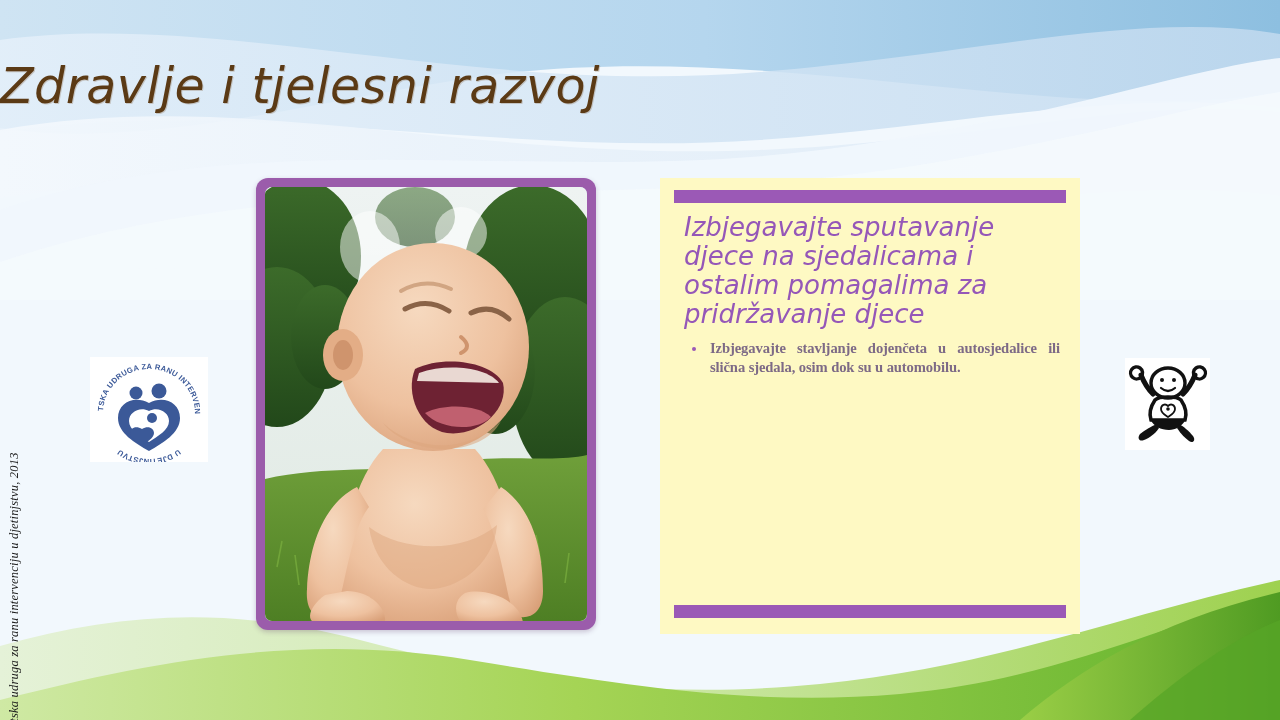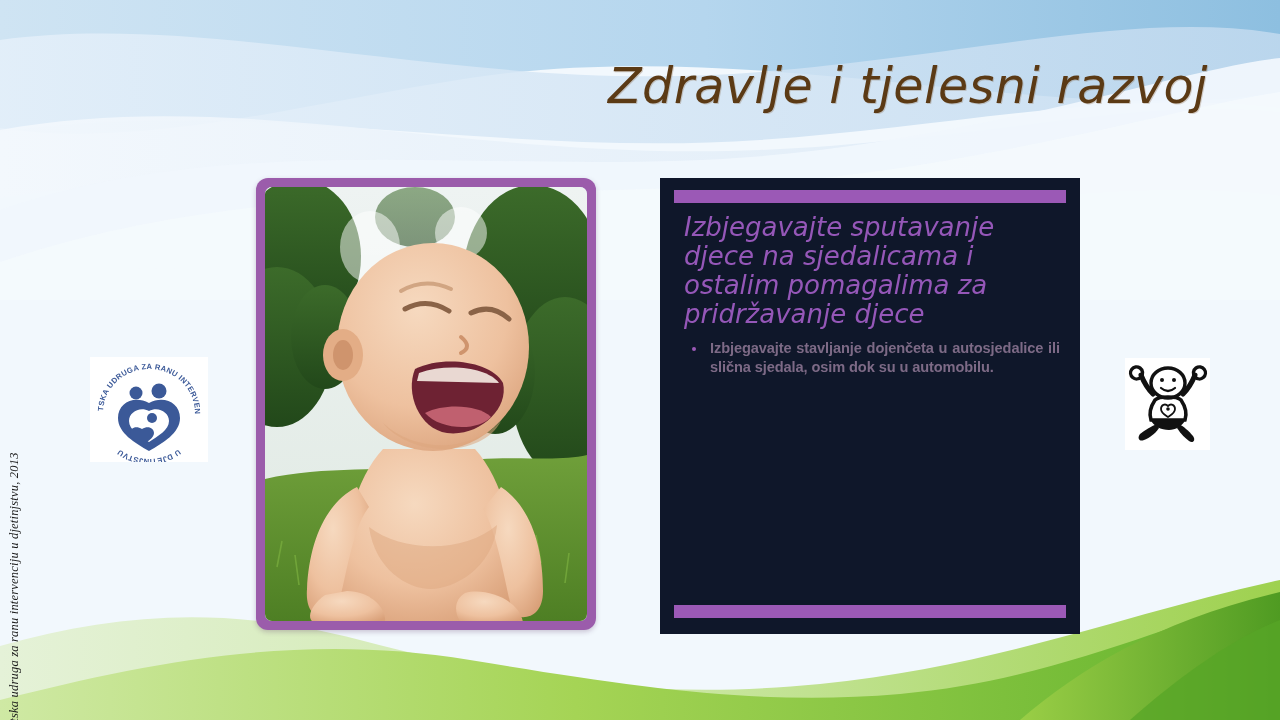--- a/index.html
+++ b/index.html
@@ -22,21 +22,21 @@
   .source span{
     display:block;white-space:nowrap;
     transform:rotate(-90deg);transform-origin:center center;
     font-family:"Liberation Serif",serif;
     font-style:italic;font-size:12.5px;color:#1a1a1a;
     letter-spacing:.2px;
   }
 
   
   .title{
-    position:absolute;left:0;top:58px;width:1208px;text-align:right;
+    position:absolute;left:0;top:58px;width:1208px;text-align:left;
     font-family:"DejaVu Sans",sans-serif;
     font-size:49px;font-weight:400;font-style:italic;
     color:#5b3a15;letter-spacing:.5px;
     text-shadow:1px 1px 0 rgba(120,80,40,.25);
   }
 
   
   .photo-frame{
     position:absolute;left:256px;top:178px;width:340px;height:452px;
     background:#9b5cab;border-radius:12px;
@@ -45,40 +45,40 @@
   }
   .photo-frame .inner{
     width:100%;height:100%;border-radius:7px;overflow:hidden;position:relative;
     background:#cfe3ef;
   }
   .photo-frame svg{display:block;width:100%;height:100%;}
 
   
   .card{
     position:absolute;left:660px;top:178px;width:420px;height:456px;
-    background:#0f172a;box-sizing:border-box;
+    background:#fef9c3;box-sizing:border-box;
     padding:12px 14px 12px 14px;
   }
   .card .bar{height:13px;background:#9b59b6;width:100%;}
   .card .bar.top{margin:0 0 10px 0;}
   .card .bar.bottom{position:absolute;left:14px;right:14px;bottom:16px;width:auto;}
 
   .card h2{
     margin:6px 0 10px 10px;
     font-family:"DejaVu Sans",sans-serif;
     font-style:italic;font-weight:400;
     font-size:26px;line-height:1.12;
     color:#9557b8;
   }
 
   .bullets{margin:0;padding:0;list-style:none;}
   .bullets li{
     position:relative;
     margin:0 6px 1px 10px;padding-left:26px;
-    font-family:Liberation Sans, sans-serif;
+    font-family:Liberation Serif, serif;
     font-size:14.6px;line-height:1.30;
     color:#7d6a86;font-weight:700;
     text-align:justify;
     letter-spacing:-.1px;
   }
   .bullets li::before{
     content:"";position:absolute;left:8px;top:8px;
     width:4px;height:4px;border-radius:50%;background:#9b59b6;
   }
 

